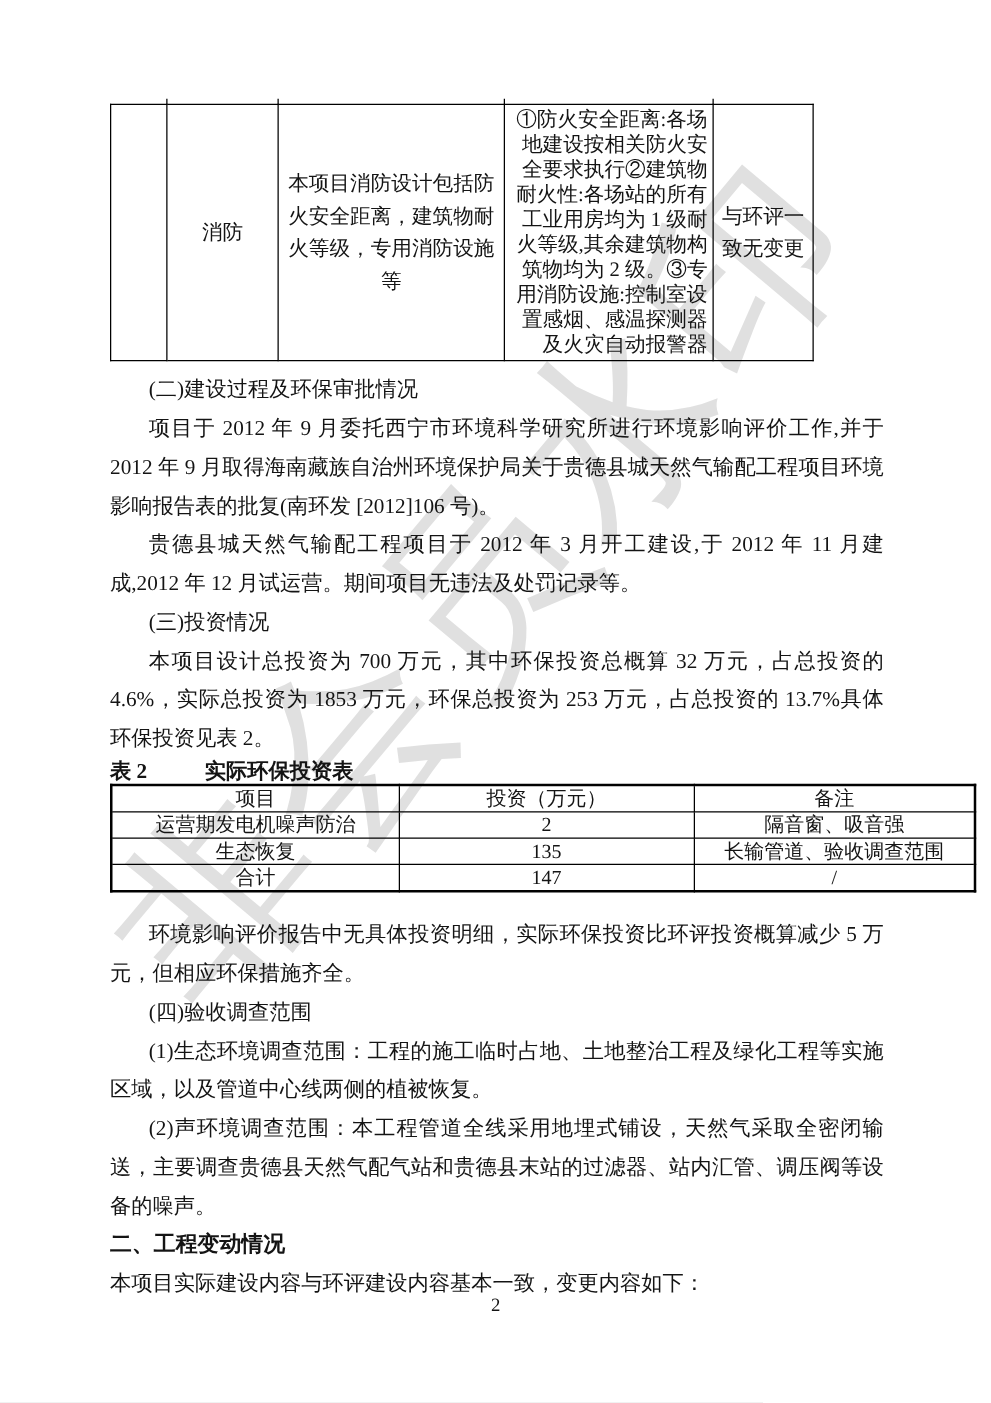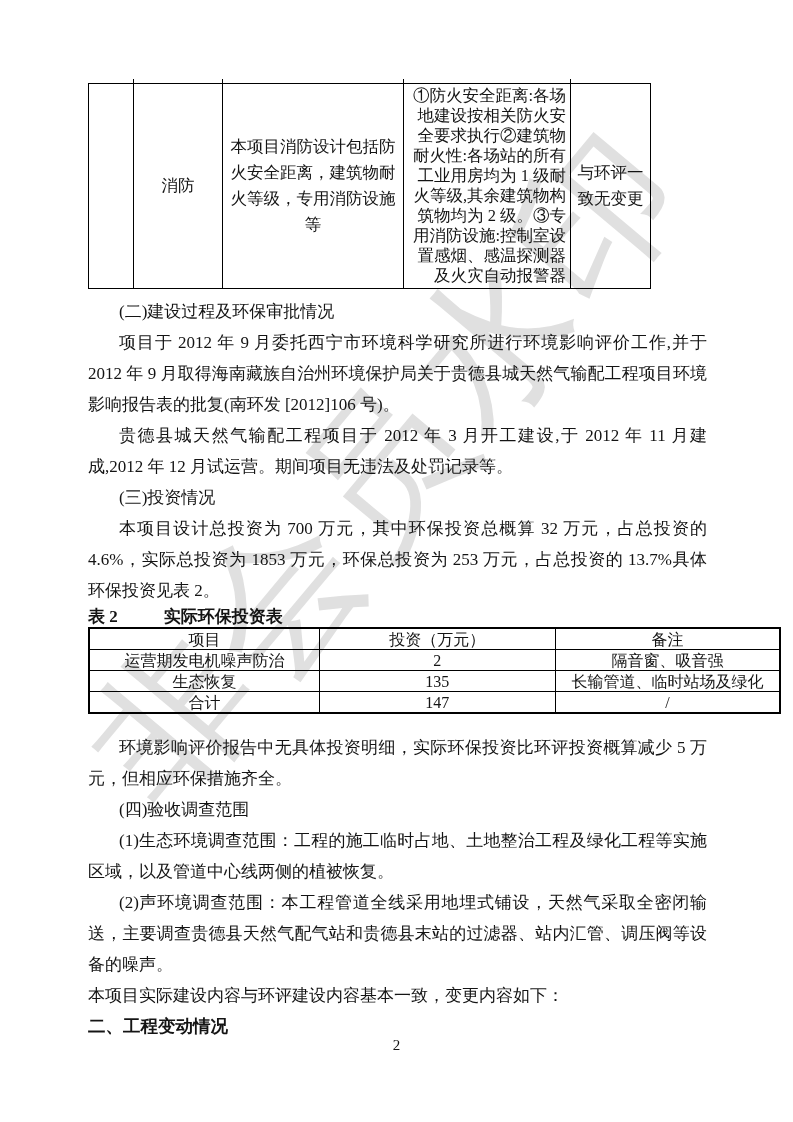--- a/index.html
+++ b/index.html
@@ -109,36 +109,36 @@
         <td>备注</td>
       </tr>
       <tr>
         <td>运营期发电机噪声防治</td>
         <td>2</td>
         <td>隔音窗、吸音强</td>
       </tr>
       <tr>
         <td>生态恢复</td>
         <td>135</td>
-        <td>长输管道、临时站场及绿化</td>
+        <td>长输管道、验收调查范围</td>
       </tr>
       <tr>
         <td>合计</td>
         <td>147</td>
         <td>/</td>
       </tr>
     </tbody>
       </table>
 
     <p class="para indent after-invest">环境影响评价报告中无具体投资明细，实际环保投资比环评投资概算减少 5 万元，但相应环保措施齐全。</p>
 
     <p class="para indent">(四)验收调查范围</p>
     <p class="para indent">(1)生态环境调查范围：工程的施工临时占地、土地整治工程及绿化工程等实施区域，以及管道中心线两侧的植被恢复。</p>
     <p class="para indent">(2)声环境调查范围：本工程管道全线采用地埋式铺设，天然气采取全密闭输送，主要调查贵德县天然气配气站和贵德县末站的过滤器、站内汇管、调压阀等设备的噪声。</p>
 
+    <p class="para bold-head">二、工程变动情况</p>
     <p class="para">本项目实际建设内容与环评建设内容基本一致，变更内容如下：</p>
-    <p class="para bold-head">二、工程变动情况</p>
 
   </div>
 
   <div class="page-number">2</div>
 
 </div>
 
 </body></html>

